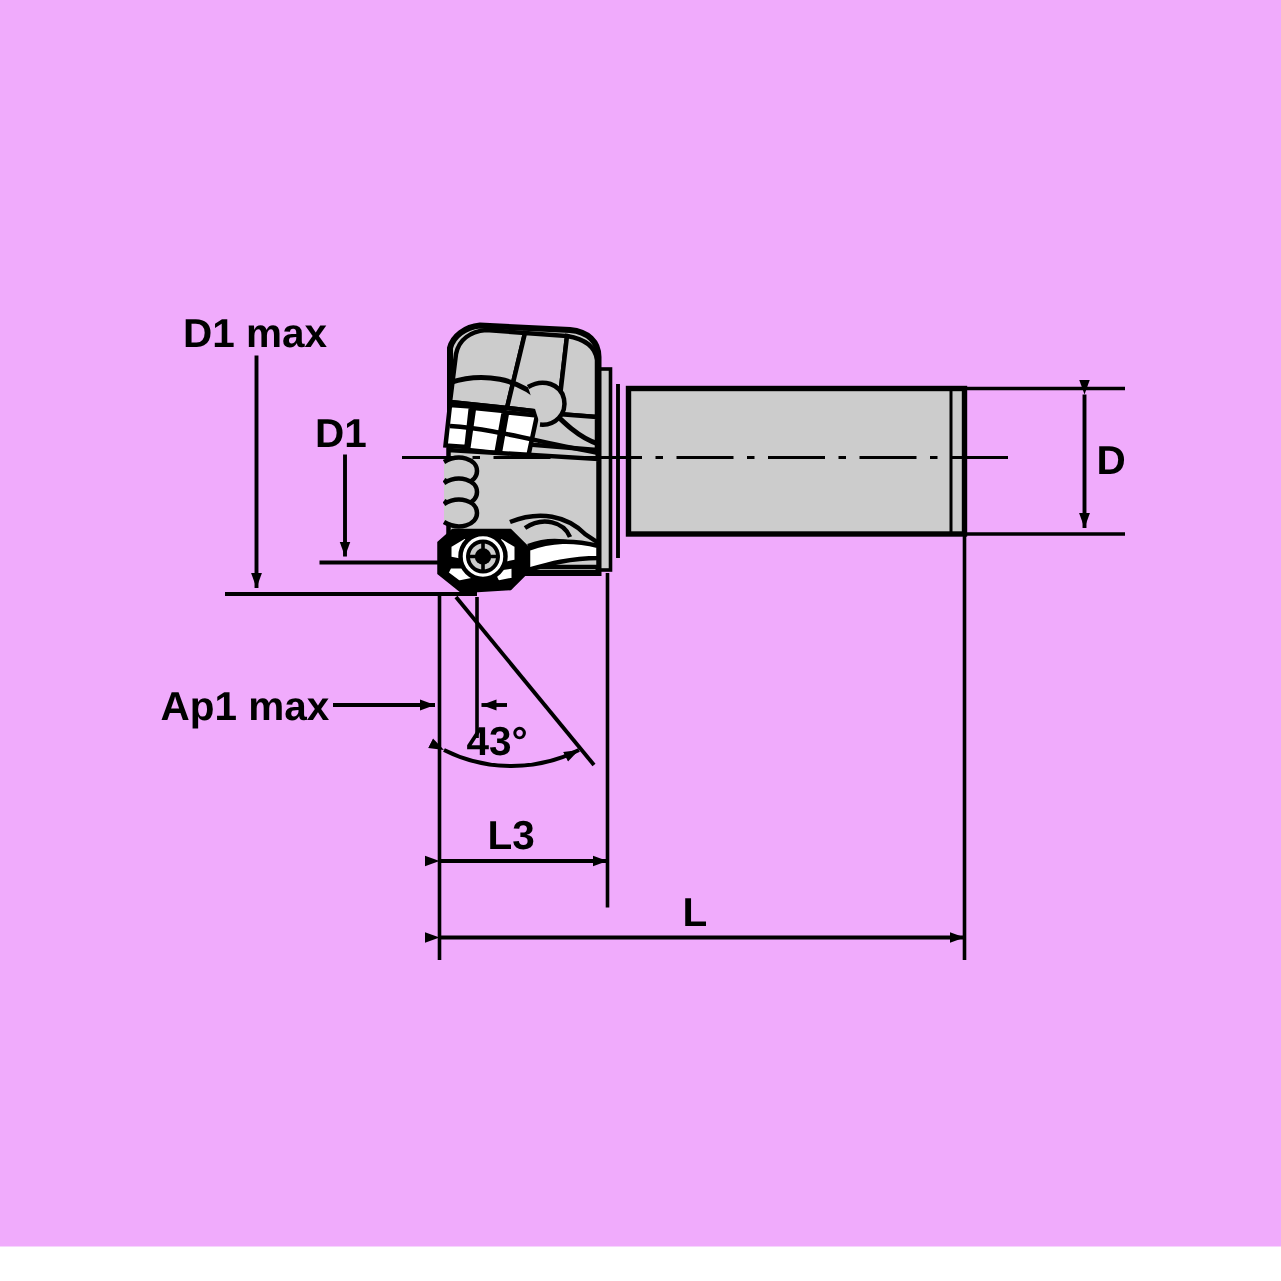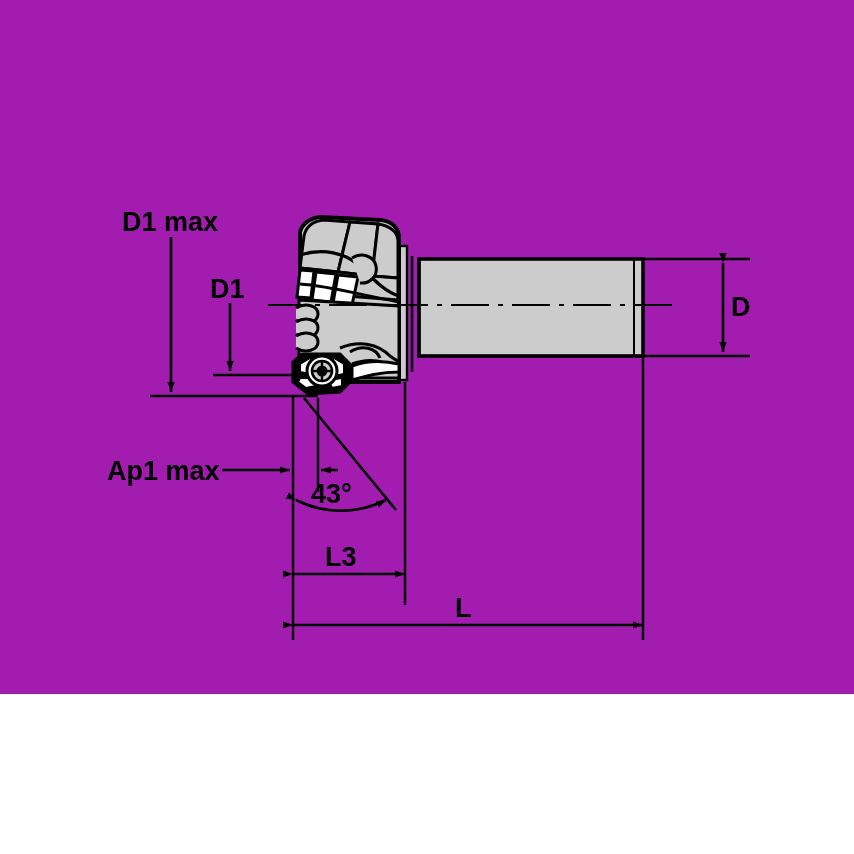--- a/index.html
+++ b/index.html
@@ -9,22 +9,22 @@
   }
   body {
     width: 854px;
     height: 854px;
     font-family: "Liberation Sans", sans-serif;
     overflow: hidden;
   }
   #drawing-root {
     position: relative;
     width: 854px;
-    height: 694px;
-    background: #a21caf;
+    height: 831px;
+    background: #f0abfc;
   }
   svg.canvas {
     display: block;
     width: 854px;
     height: 854px;
   }
   text.dim-label {
     font-family: "Liberation Sans", sans-serif;
     font-weight: bold;
     fill: #000000;

